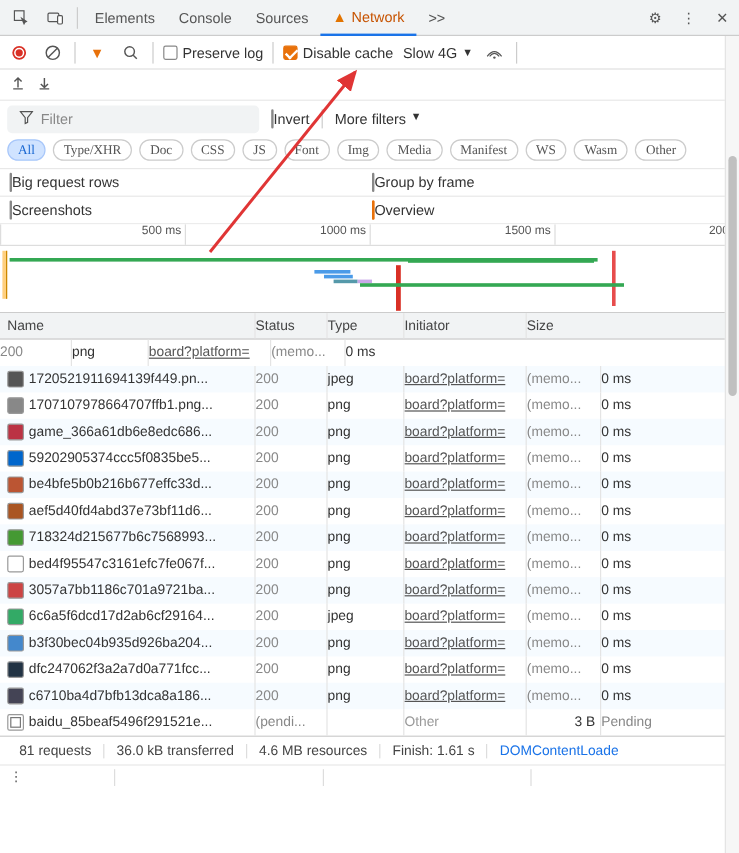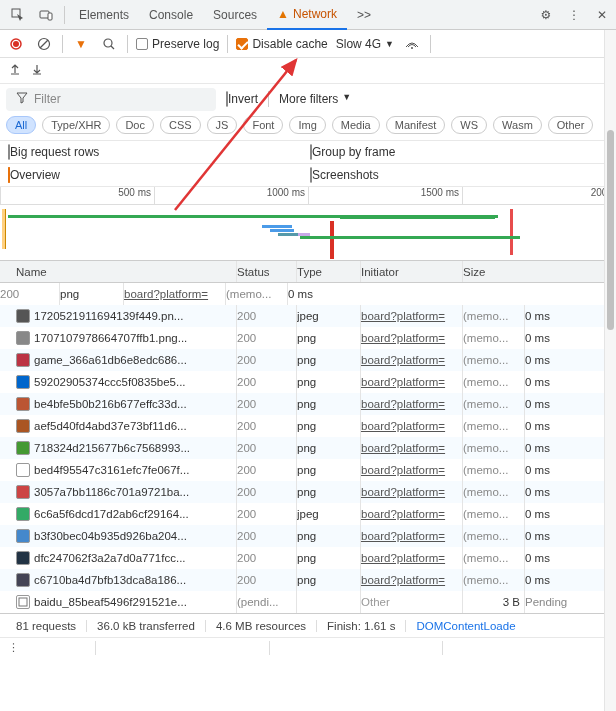--- a/index.html
+++ b/index.html
@@ -26,38 +26,38 @@
   
   .toolbar2 { display:flex; align-items:center; height:26px; padding:0 8px; gap:8px; border-bottom:1px solid #e8e8e8; }
 
   
   .filterbar { display: flex; align-items: center; height: 30px; padding: 0 6px; gap: 10px; }
   .filter-input { display: flex; align-items: center; gap: 6px; background: #f1f3f4; border-radius: 4px; padding: 4px 10px; width: 210px; color: #555; }
   .morefilters { display:flex; align-items:flex-start; gap:4px; color:#333; }
 
   
   .chipbar { display: flex; align-items: center; gap: 6px; padding: 2px 6px 6px 6px; flex-wrap: nowrap; border-bottom:1px solid #e8e8e8;}
-  .chip { border: 1px solid #ccc; border-radius: 10px; padding: 2px 8px; font-size: 11px; color: #555; cursor: default; }
+  .chip { border: 1px solid #ccc; border-radius: 10px; padding: 2px 8px; font-size: 11px; color: #555; cursor: default; font-family: Liberation Serif, serif; }
   .chip.active { background: #d0e3ff; color: #1967d2; border-color: #a8c7fa; }
 
   
   .optrow { display: flex; align-items: center; padding: 4px 8px; gap: 4px; border-bottom:1px solid #e8e8e8;}
   .optcol { flex:1; display:flex; align-items:center; gap:6px; }
 
   
   .timeline { height: 74px; border-bottom: 1px solid #ccc; position: relative; background: #fff; }
   .ruler { height: 18px; display:flex; font-size:10px; color:#555; border-bottom:1px solid #ddd; }
   .ruler div { flex:1; border-left:1px solid #ddd; text-align:right; padding-right:3px; }
   .wf { position:relative; height:56px; }
   .wf .bar  { position:absolute; height:4px; }
 
   
   .table { position: relative; }
   .thead { display: flex; background: #f1f3f4; border-bottom: 1px solid #ccc; height: 22px; align-items: center; font-size: 11.5px; color: #444; }
-  .col-name { width: 237px; padding-left: 16px; }
+  .col-name { width: 213px; padding-left: 6px; }
   .col-status { width: 60px; }
   .col-type { width: 64px; }
   .col-init { width: 102px; }
   .col-size { width: 62px; }
   .col-time { flex: 1; padding-right: 6px; text-align: right;}
   .thead > div, .trow > div { border-right: 1px solid #e4e4e4; height: 100%; display: flex; align-items: center; overflow: hidden; white-space: nowrap; text-overflow: ellipsis; }
   .thead > div:last-child, .trow > div:last-child { border-right:none; }
 
   .tbody { }
   .trow { display: flex; height: 22px; align-items: center; font-size: 11.5px; color: #333; }
@@ -206,24 +206,24 @@
 <div class="optrow">
   <div class="optcol">
       <label class="check"><span class="box"></span><span>Big request rows</span></label>
     </div>
   <div class="optcol">
       <label class="check"><span class="box"></span><span>Group by frame</span></label>
     </div>
 </div>
 <div class="optrow">
   <div class="optcol">
+      <label class="check"><span class="box"></span><span>Screenshots</span></label>
+    </div>
+  <div class="optcol">
       <label class="check on"><span class="box"></span><span>Overview</span></label>
-    </div>
-  <div class="optcol">
-      <label class="check"><span class="box"></span><span>Screenshots</span></label>
     </div>
 </div>
 
 <div class="timeline">
   <div class="ruler">
     <div>500 ms</div>
     <div>1000 ms</div>
     <div>1500 ms</div>
     <div>2000</div>
   </div>

